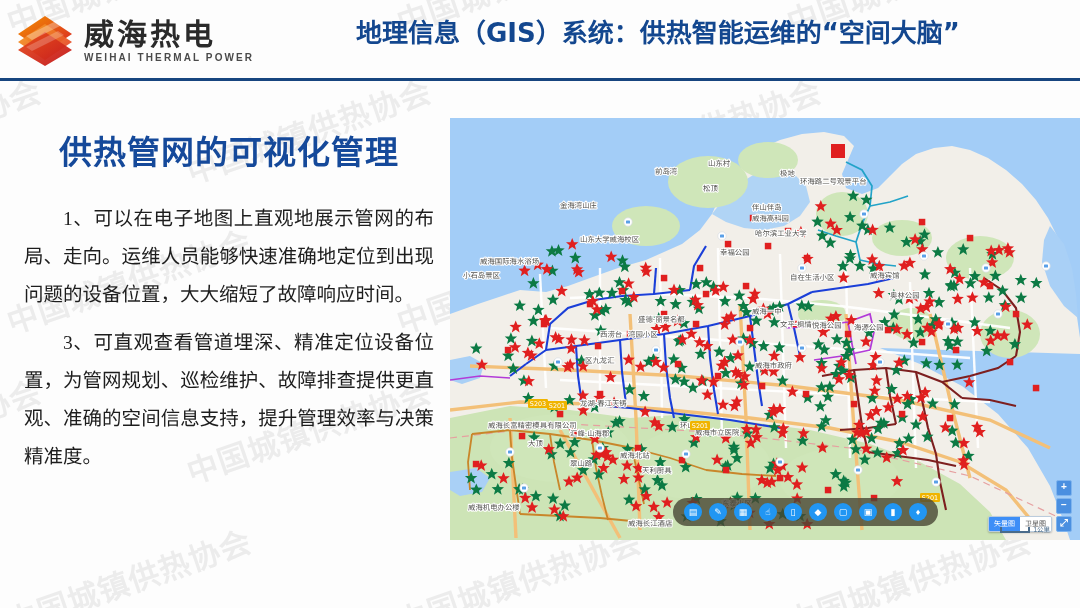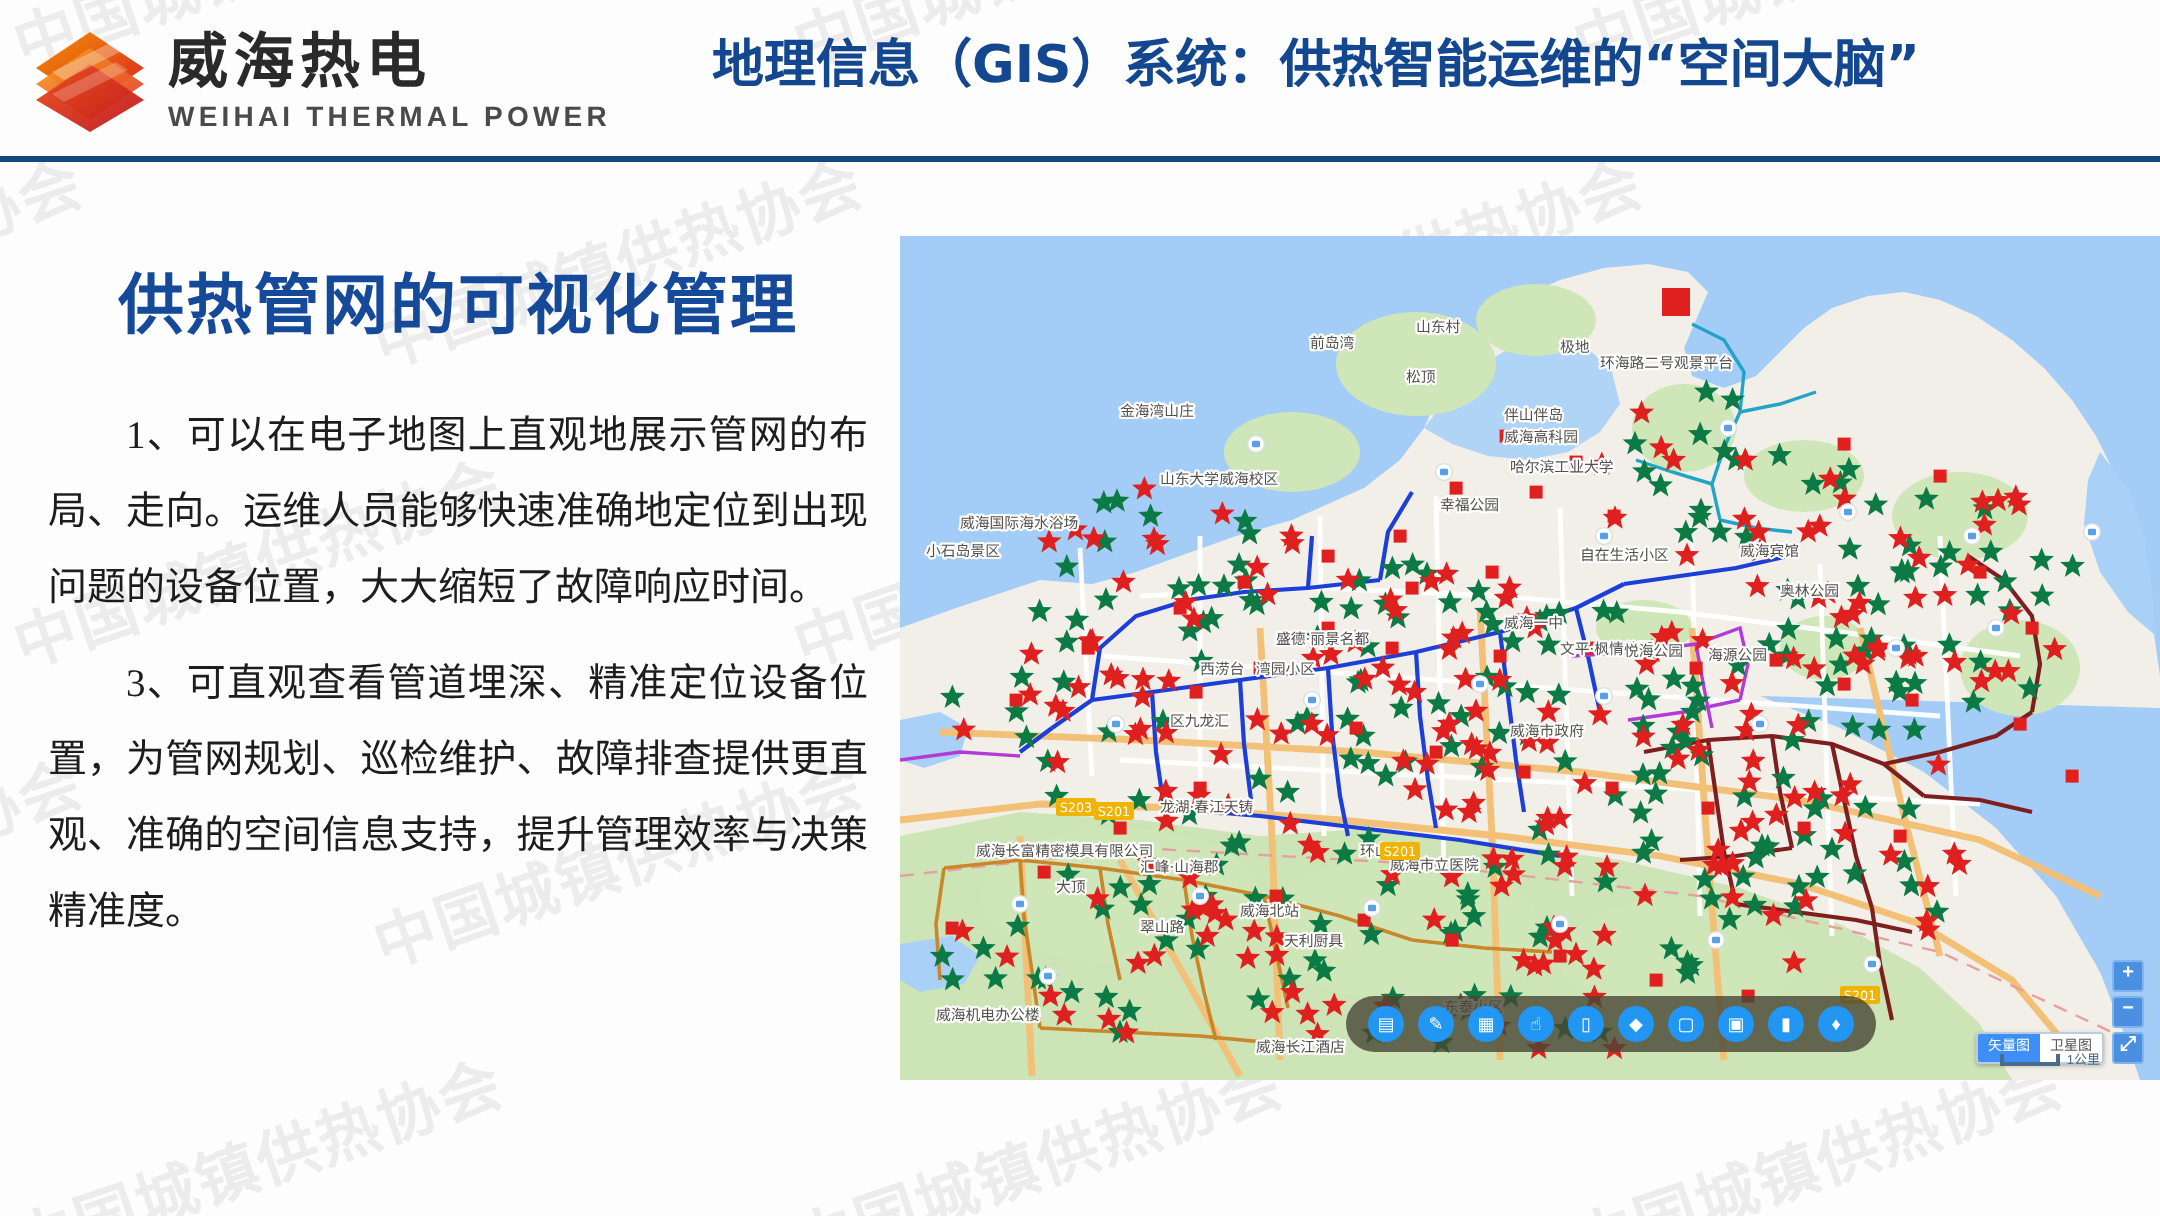--- a/index.html
+++ b/index.html
@@ -25,21 +25,21 @@
     letter-spacing:1px;
   }
 
   
   .header{position:absolute;left:0;top:0;width:1080px;height:80px;z-index:10;}
   .logo-wrap{position:absolute;left:14px;top:14px;display:flex;align-items:center;gap:8px;}
   .logo-mark{width:62px;height:54px;position:relative;flex:none;}
   .logo-text{display:flex;flex-direction:column;justify-content:center;}
   .logo-cn{font-size:30px;font-weight:700;color:#2a2a2a;letter-spacing:3px;line-height:1.04;
            font-family:"DejaVu Sans","Liberation Sans",sans-serif;}
-  .logo-en{font-size:14px;font-weight:600;color:#4a4a4a;letter-spacing:2.1px;margin-top:2px;}
+  .logo-en{font-size:10px;font-weight:600;color:#4a4a4a;letter-spacing:2.1px;margin-top:2px;}
   .title{
     position:absolute;left:356px;top:18px;
     font-size:26px;font-weight:700;color:#13478f;
     letter-spacing:0px;white-space:nowrap;line-height:1.2;
     font-family:"DejaVu Sans","Liberation Sans",sans-serif;
   }
   .rule{position:absolute;left:0;top:78px;width:1080px;height:2.5px;background:#17457f;}
 
   
   .left{position:absolute;left:24px;top:110px;width:410px;z-index:8;}

